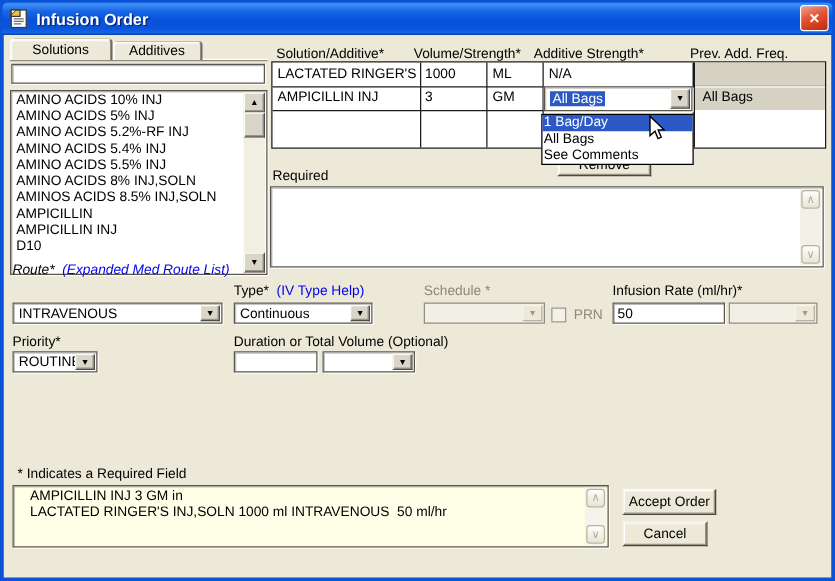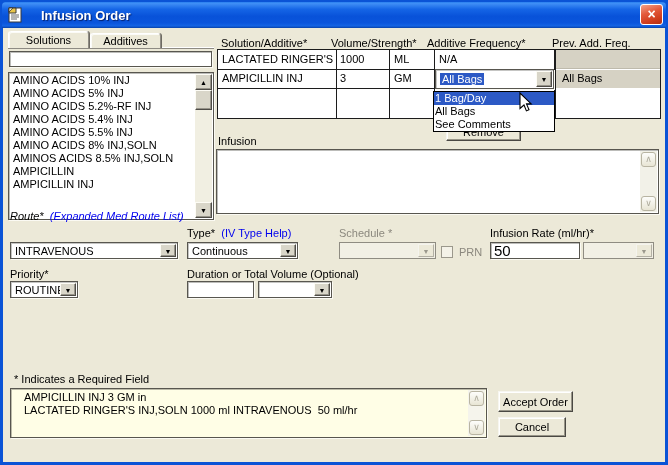--- a/index.html
+++ b/index.html
@@ -3,39 +3,39 @@
 <meta charset="utf-8">
 <style>
   * { margin:0; padding:0; box-sizing:border-box; }
   html,body { background:#555; }
   body { font-family:"Liberation Sans","DejaVu Sans",sans-serif; font-size:11px; color:#000; }
   .win { position:relative; width:668px; height:465px; background:#0A53D6; box-shadow:0 0 0 1px #00138C; overflow:hidden; }
   .titlebar { position:absolute; top:2px; left:2px; right:2px; height:26px;
     background:linear-gradient(180deg,#2a80f0 0%,#3f8ef5 6%,#1565e6 28%,#0852d9 55%,#0A55DC 80%,#1464e4 92%,#0741a8 100%);
     border-radius:4px 4px 0 0; display:flex; align-items:center; }
   .title-icon { width:16px; height:16px; margin-left:5px; }
-  .title-text { color:#fff; font-weight:bold; font-size:13px; margin-left:18px; text-shadow:1px 1px 1px rgba(0,10,60,.7); }
+  .title-text { color:#fff; font-weight:bold; font-size:13px; margin-left:6px; text-shadow:1px 1px 1px rgba(0,10,60,.7); }
   .close-btn { position:absolute; right:3px; top:2px; width:23px; height:21px; border:1px solid #fff; border-radius:3px;
     background:linear-gradient(160deg,#f2a28a 0%,#e3593a 40%,#cf3c1c 75%,#b22f12 100%);
     color:#fff; font-weight:bold; font-size:14px; line-height:19px; text-align:center; cursor:pointer; }
   .body { position:absolute; top:28px; left:3px; right:3px; bottom:3px; background:#ECE9D8; }
 
   .abs { position:absolute; }
   .lbl { white-space:nowrap; }
   .link { color:#0000EE; }
   .dis { color:#8B887E; }
 
   
   .tab { background:#ECE9D8; border:1px solid #8E8B83; border-bottom:none; border-top-color:#fff; border-left-color:#fff;
     border-radius:3px 3px 0 0; text-align:center; box-shadow:inset 1px 1px 0 rgba(255,255,255,.8), 1px 0 0 #6e6b63; z-index:2; }
   .tabline { border-top:1px solid #fff; border-bottom:1px solid #8E8B83; height:2px; z-index:1; }
 
   
   .sunken { background:#fff; border:1px solid #58564F; box-shadow:inset 1px 1px 0 rgba(64,62,55,.35), 1px 1px 0 #FBFAF3; }
-  .inputtext { padding:2px 3px; font-family:inherit; font-size:15px; width:100%; height:100%; border:none; outline:none; background:transparent; }
+  .inputtext { padding:2px 3px; font-family:inherit; font-size:11px; width:100%; height:100%; border:none; outline:none; background:transparent; }
 
   
   .listbox { overflow:hidden; }
   .list-items { position:absolute; top:1px; left:1px; right:18px; bottom:1px; overflow:hidden; }
   .list-item { position:relative; height:13px; line-height:13px; padding-left:3px; white-space:nowrap; overflow:hidden; }
   .li-alias { position:absolute; left:96px; top:0; white-space:nowrap;margin-top:48px; }
 
   
   .sbc { position:absolute; top:1px; right:1px; bottom:1px; width:17px; background:#F1EFE2; }
   .sbc-btn { position:absolute; left:0; width:17px; height:16px; background:#D9D6C9; text-align:center; font-size:7px; line-height:15px; color:#000;
@@ -151,31 +151,35 @@
           <div class="list-item">
             <span class="li-name">AMPICILLIN</span>
             <span class="li-alias">&lt;AMPICILLII</span>
           </div>
 
           <div class="list-item">
             <span class="li-name">AMPICILLIN INJ</span>
             <span class="li-alias"></span>
           </div>
 
+          <div class="list-item">
+            <span class="li-name">D10</span>
+            <span class="li-alias">&lt;DEXTROS</span>
+          </div>
         </div>
       <div class="sbc">
         <div class="sbc-btn" style="top:0;">▲</div>
         <div class="sbc-thumb" style="top:16px; height:20px;"></div>
         <div class="sbc-btn" style="bottom:0;">▼</div>
       </div>
     </div>
 
     <span class="abs lbl" style="left:218px; top:9px;">Solution/Additive*</span>
     <span class="abs lbl" style="left:328px; top:9px;">Volume/Strength*</span>
-    <span class="abs lbl" style="left:424px; top:9px;">Additive Frequency*</span>
+    <span class="abs lbl" style="left:424px; top:9px;">Additive Strength*</span>
     <span class="abs lbl" style="left:549px; top:9px;">Prev. Add. Freq.</span>
 
     <div class="abs grid" style="left:214px; top:21px; width:444px; height:70px;">
       <div class="gline-v" style="left:118px;"></div>
       <div class="gline-v" style="left:171px;"></div>
       <div class="gline-v" style="left:216px;"></div>
       <div class="gline-v" style="left:336px; width:2px;"></div>
       <div class="gline-h" style="top:19px; width:338px;"></div>
       <div class="gline-h" style="top:38px; width:338px;"></div>
 
@@ -207,21 +211,21 @@
       <div class="dditem">All Bags</div>
       <div class="dditem">See Comments</div>
     </div>
 
     <svg class="cursor-svg" style="left:516px; top:64px;" width="14" height="21" viewBox="0 0 14 21">
       <polygon points="1,1 1,16.5 5,13 7.4,18.9 10,17.8 7.5,11.9 12.2,11.9" fill="#FFFFFF" stroke="#000000" stroke-width="1.1"></polygon>
     </svg>
 
     <button class="abs btn" style="left:443px; top:94px; width:75px; height:19px;">Remove</button>
 
-    <span class="abs lbl" style="left:215px; top:107px;">Infusion</span>
+    <span class="abs lbl" style="left:215px; top:107px;">Required</span>
     <div class="abs sunken" style="left:213px; top:121px; width:443px; height:65px;">
       <span class="abs" style="left:3px; top:2px;"></span>
       <div class="sbxp">
         <div class="sbxp-btn" style="top:1px;">∧</div>
         <div class="sbxp-btn" style="bottom:1px;">∨</div>
       </div>
     </div>
 
     <span class="abs lbl" style="left:7px; top:182px;font-style:italic;"><span>Route*</span>&nbsp; <span class="link">(Expanded Med Route List)</span></span>
     <div class="abs combo" style="left:7px; top:214px; width:168px; height:17px;">

